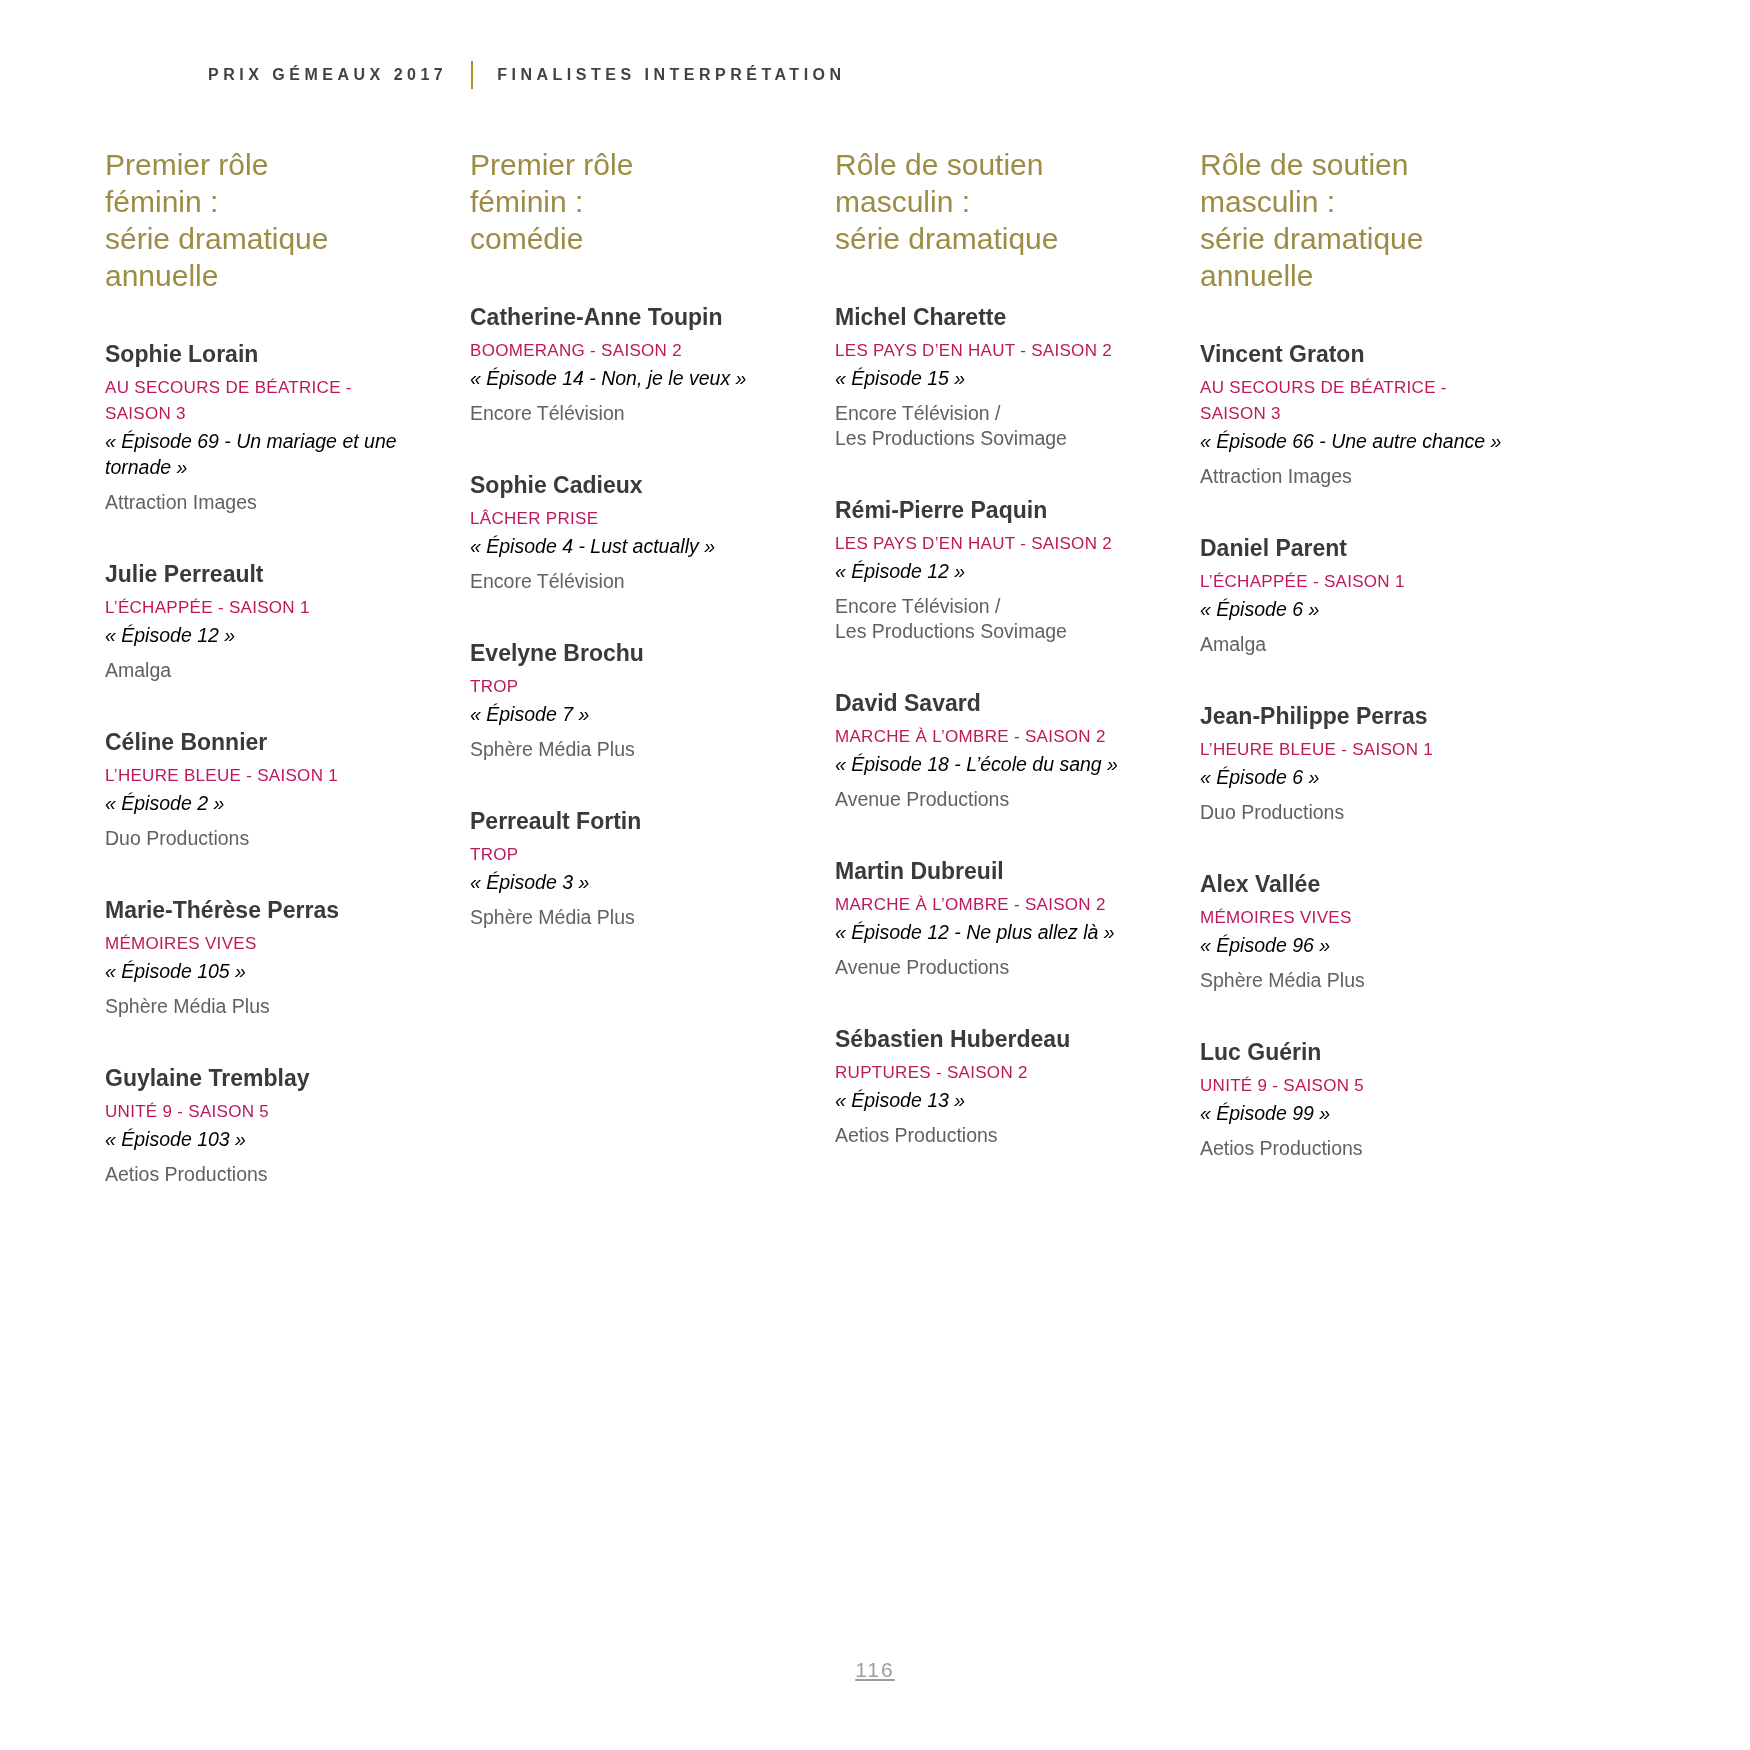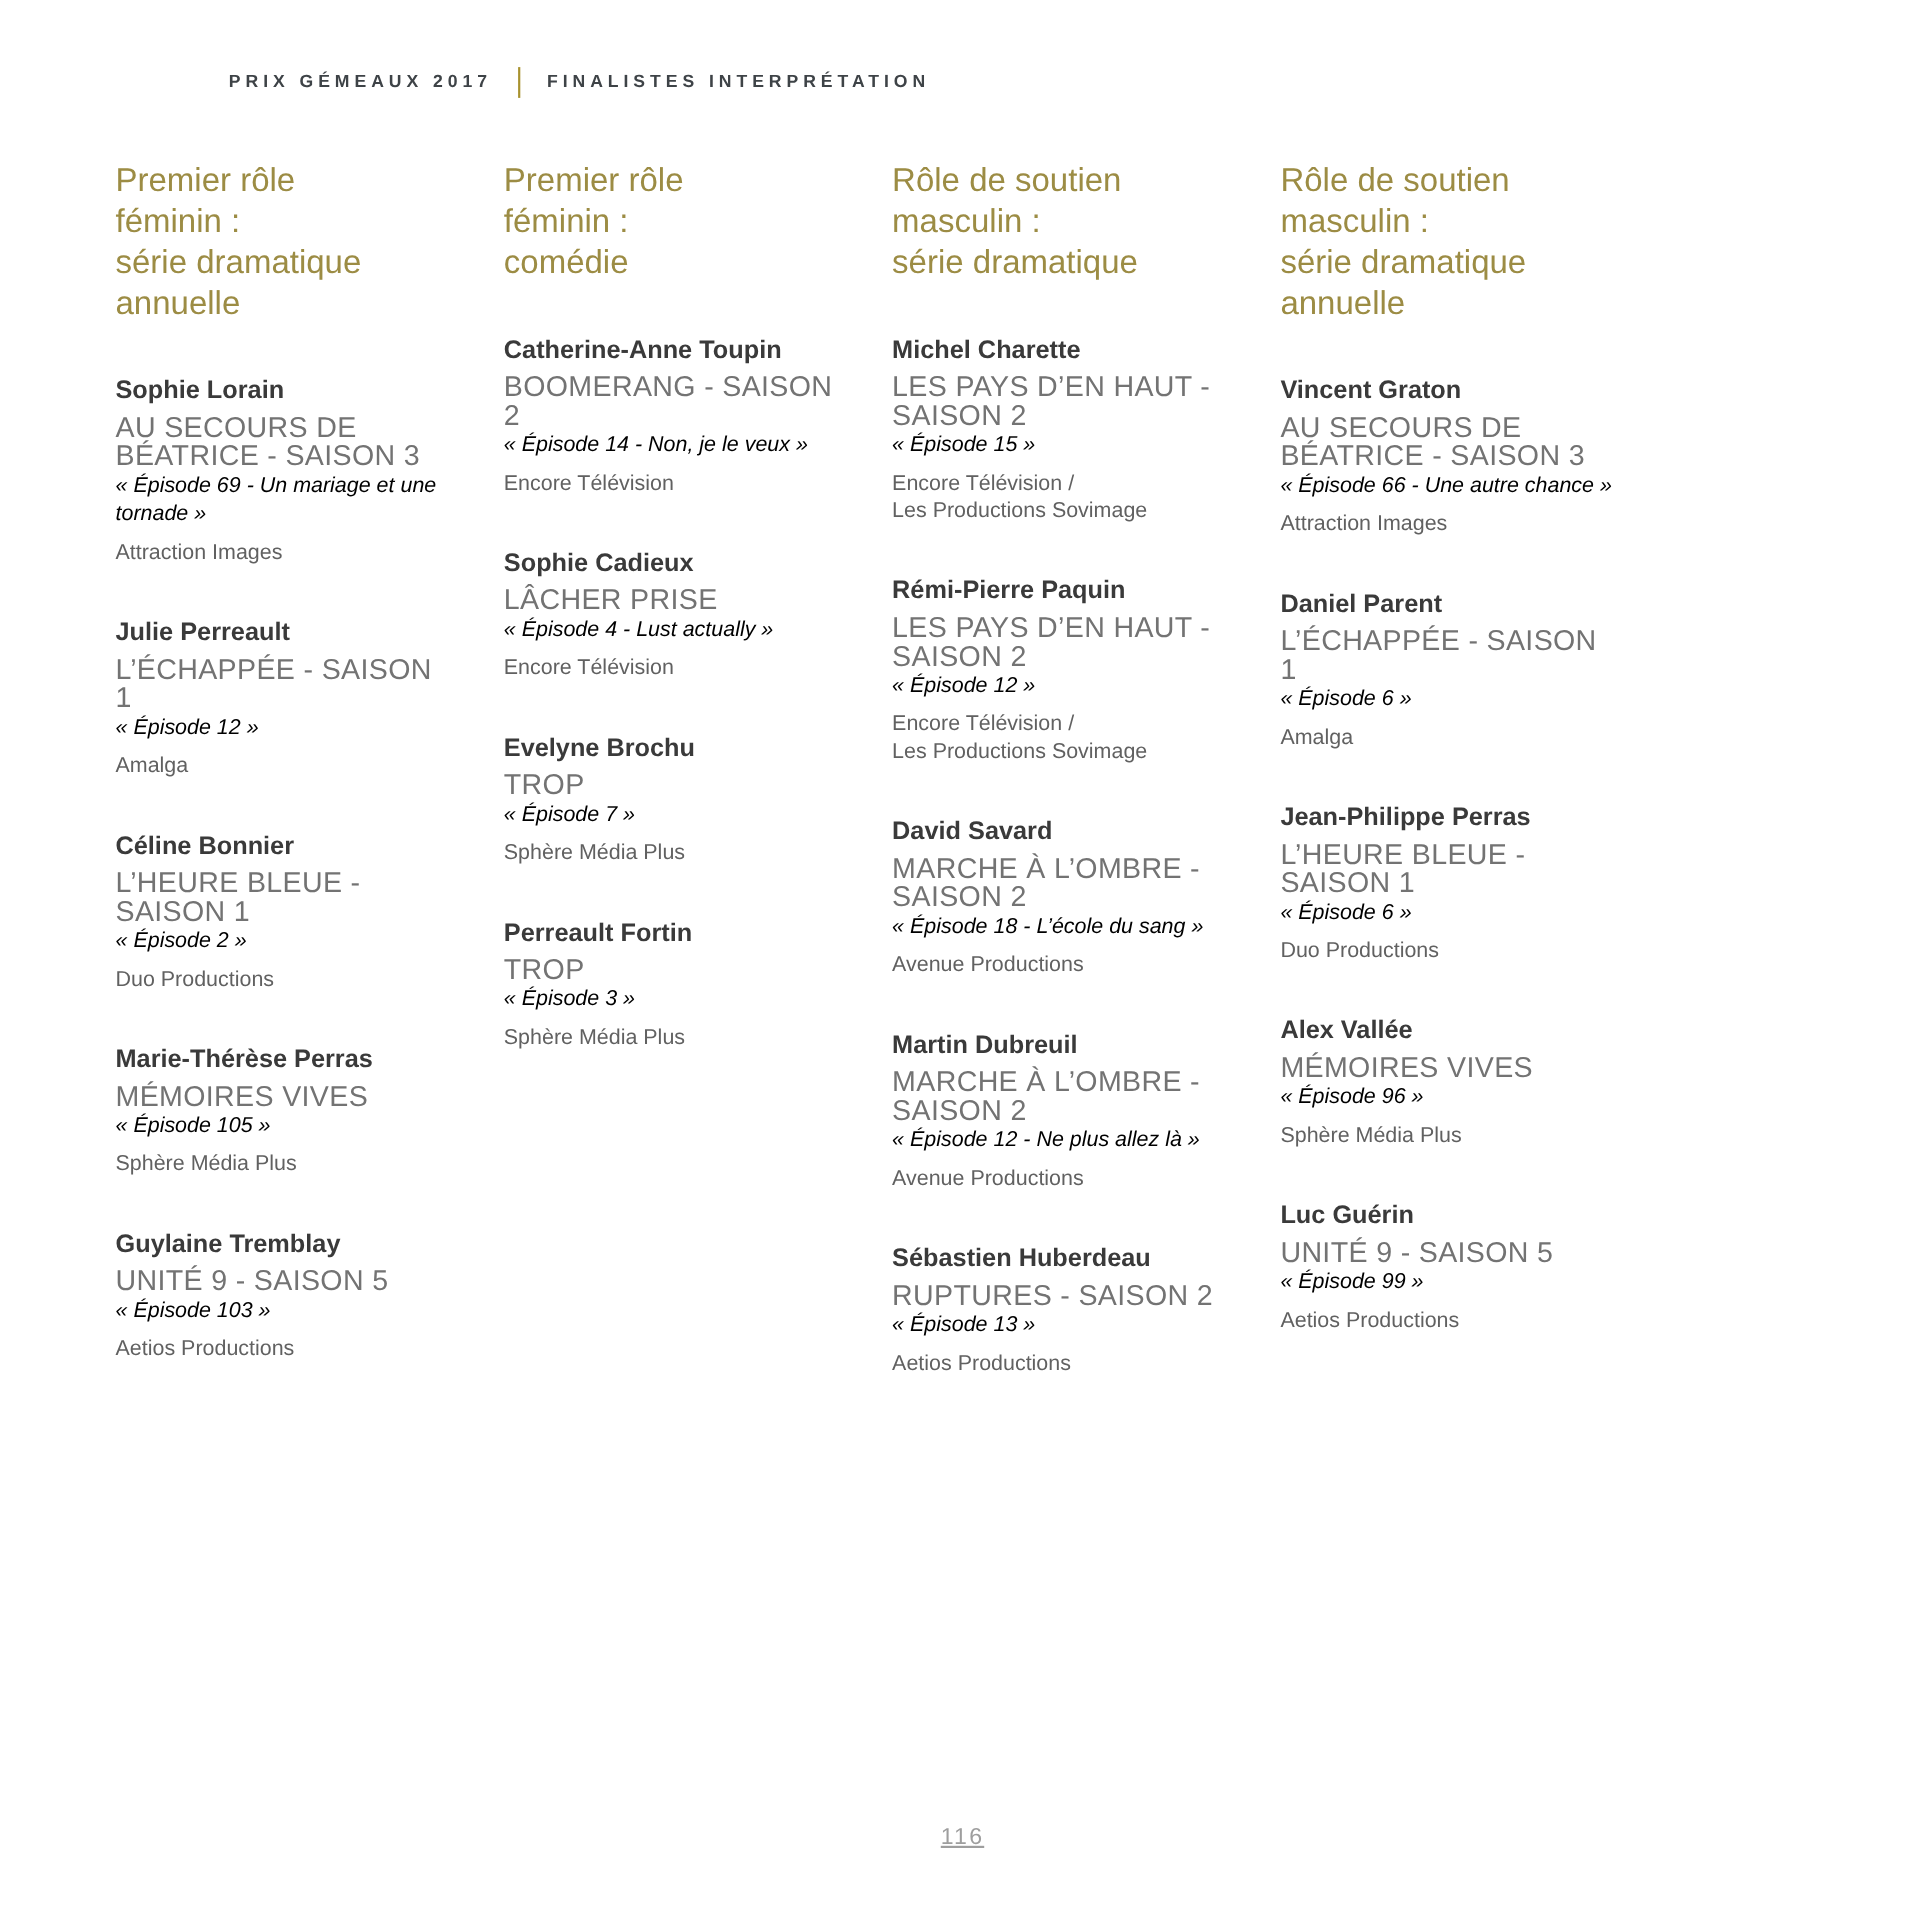--- a/index.html
+++ b/index.html
@@ -27,42 +27,42 @@
   }
   .header-divider {
     width: 2px;
     height: 28px;
     background: #a8922e;
   }
   .columns {
     display: flex;
     padding-left: 105px;
     margin-top: 56px;
-    gap: 48px;
+    gap: 60px;
   }
   .category-column { width: 305px; flex: 0 0 305px; }
   .category-heading {
     color: #9c8c44;
     font-size: 30px;
     line-height: 37px;
     font-weight: 400;
     white-space: pre-line;
     margin: 0 0 46px 0;
   }
   .nominee-entry { margin-bottom: 45px; }
   .nominee-name {
     font-size: 23px;
     font-weight: 700;
     color: #3a3a3a;
     line-height: 28px;
     margin-bottom: 7px;
   }
   .show-title {
-    font-size: 26px;
-    color: #737373;
+    font-size: 17px;
+    color: #be185d;
     line-height: 26px;
     letter-spacing: 0.3px;
     text-transform: uppercase;
   }
   .episode-label {
     font-size: 19.5px;
     font-style: italic;
     color: #000000;
     line-height: 26px;
     margin-top: 1px;

